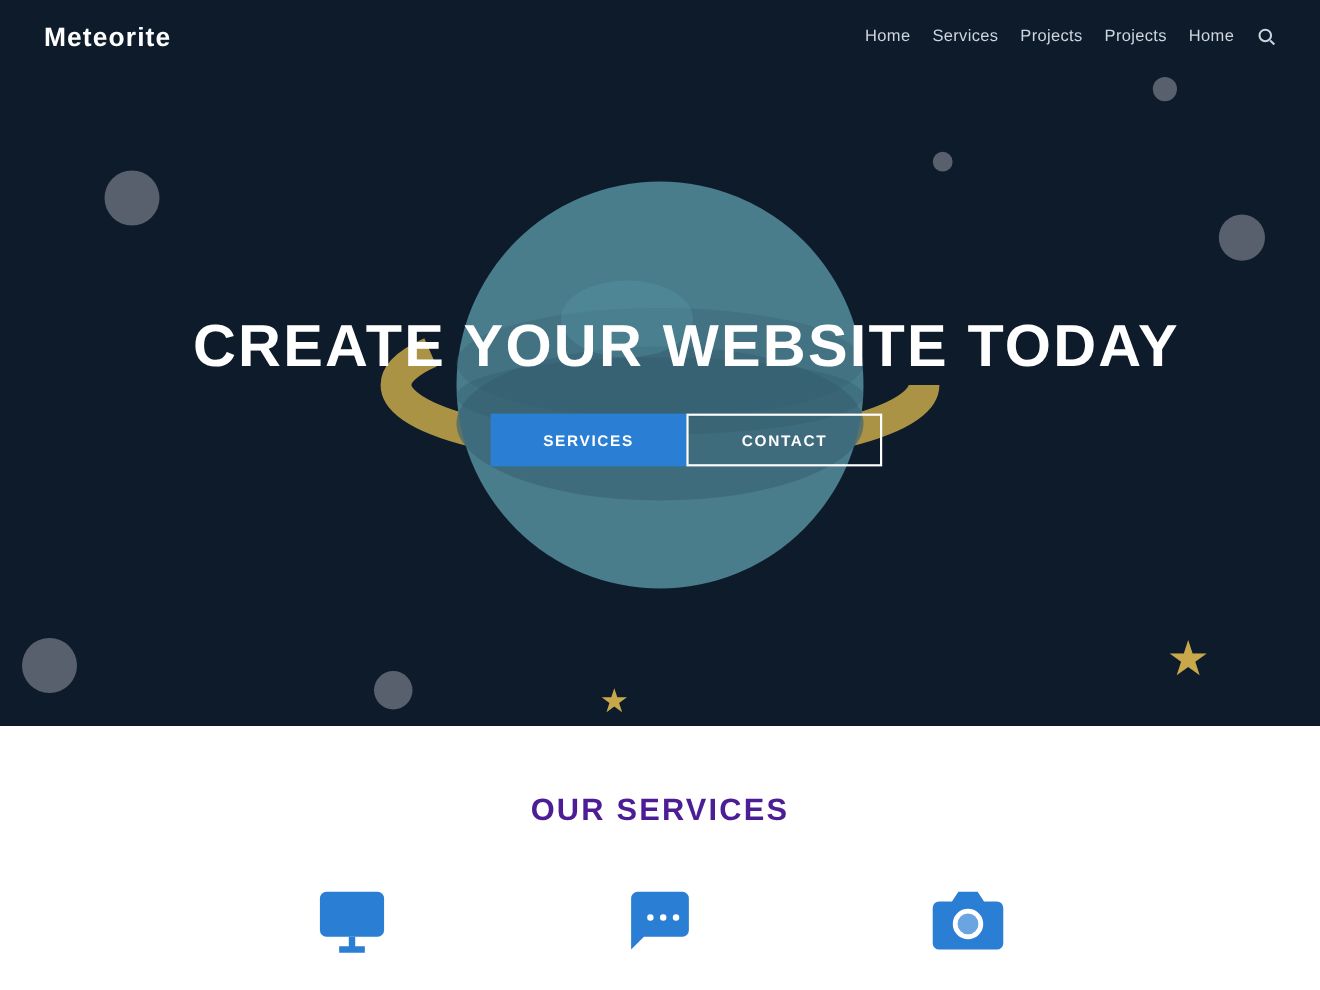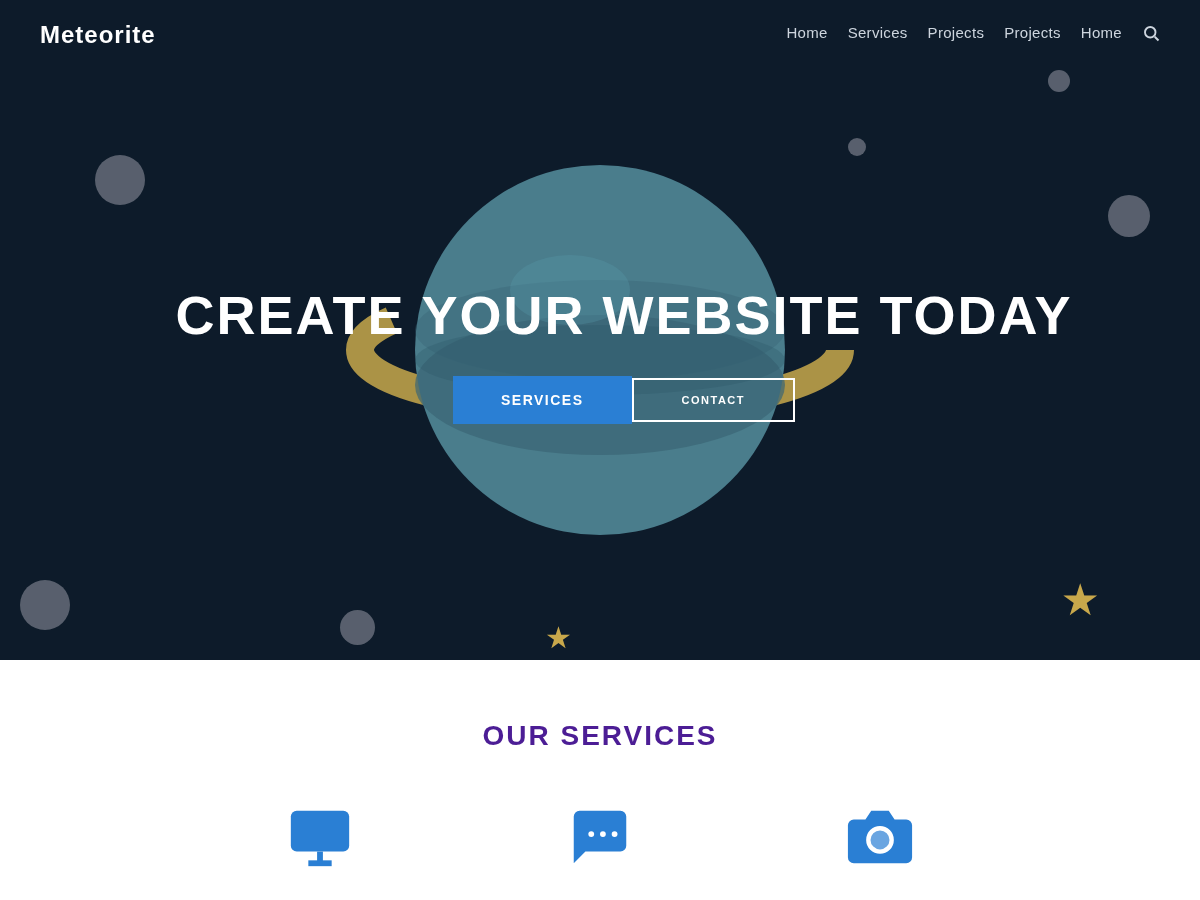--- a/index.html
+++ b/index.html
@@ -132,21 +132,21 @@
       font-weight: bold;
       letter-spacing: 1.5px;
       text-transform: uppercase;
       cursor: pointer;
     }
     .btn-contact {
       background-color: transparent;
       color: white;
       border: 2px solid white;
       padding: 14px 48px;
-      font-size: 11px;
+      font-size: 14px;
       font-weight: bold;
       letter-spacing: 1.5px;
       text-transform: uppercase;
       cursor: pointer;
     }
 
     
     .services-section {
       background: white;
       padding: 60px 40px 40px;

